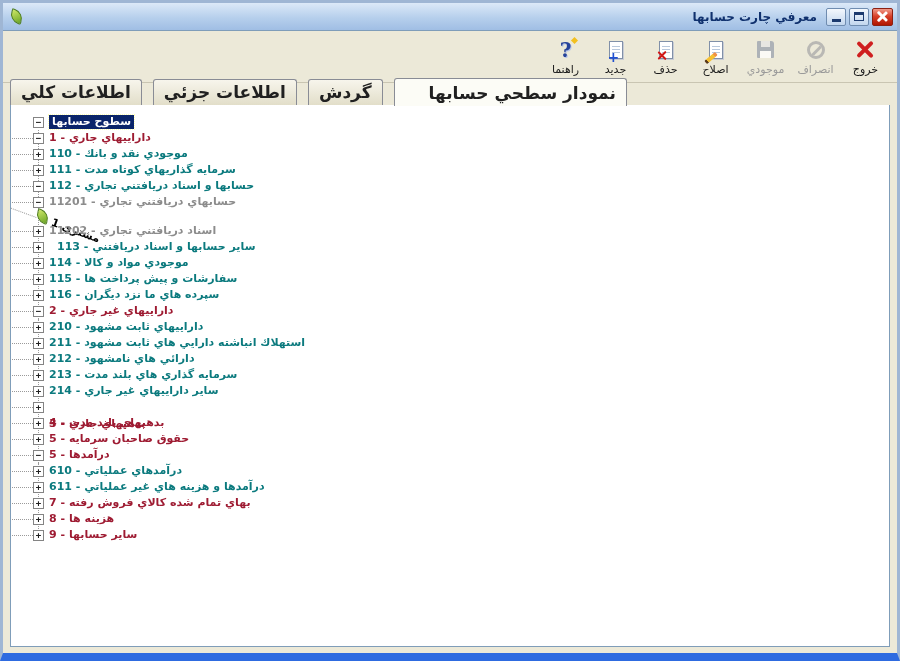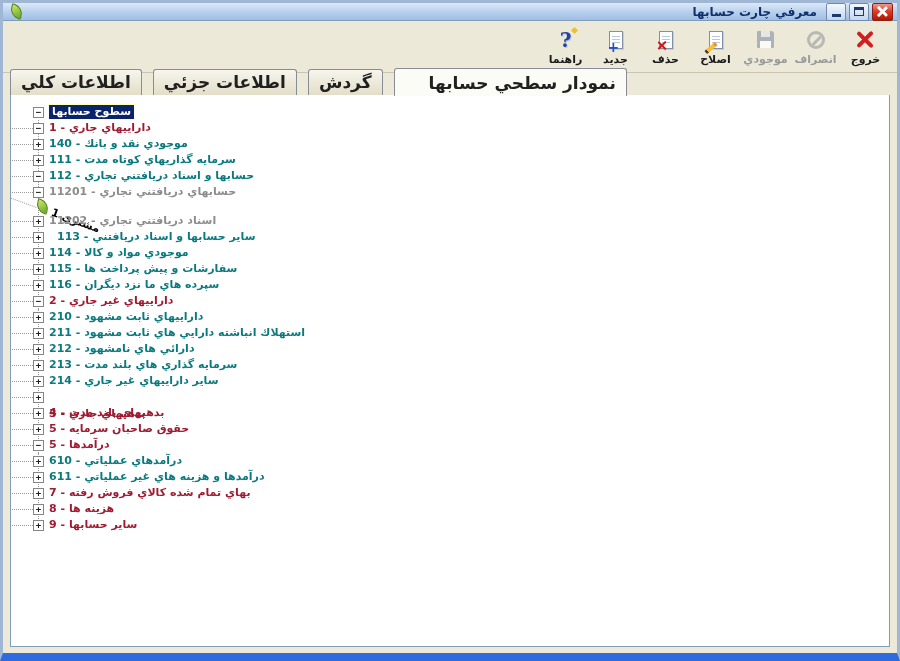--- a/index.html
+++ b/index.html
@@ -1,21 +1,21 @@
 <!DOCTYPE html>
 <html style="--sel-bg: #0a246a; --sel-fg: #ffffff;"><head>
 <meta charset="utf-8">
 <style>
   * { box-sizing: border-box; }
   html,body { margin:0; padding:0; background:#d4d0c8; font-family:"DejaVu Sans", sans-serif; }
   .window { width:900px; height:661px; display:flex; flex-direction:column;
             border:3px solid #9fb6d4; border-bottom:8px solid #2e6be0; background:#ece9d8; }
 
   
-  .titlebar { height:18px; flex:none; display:flex; align-items:center; padding:0 4px;
+  .titlebar { height:28px; flex:none; display:flex; align-items:center; padding:0 4px;
               background:linear-gradient(180deg,#dcE9f8 0%,#b6cfec 55%,#a0bee4 100%);
               border-bottom:1px solid #7f9db9; }
   .leaf { width:13px; height:13px; margin-left:3px; flex:none;
           background:linear-gradient(135deg,#cfe869,#6aa426); border:1px solid #4e7d1c;
           border-radius:0 80% 10% 80%; transform:rotate(20deg); }
   .flex-spacer { flex:1; }
   .title-text { direction:rtl; font-size:12px; font-weight:bold; color:#10316e; margin:0 6px 0 4px; white-space:nowrap; }
   .winbtn { width:20px; height:18px; margin-left:3px; flex:none; display:flex; align-items:center; justify-content:center;
             border:1px solid #6f8cb0; border-radius:2px; background:linear-gradient(#f4f8fd,#c2d6ee); }
   .glyph-min { width:9px; height:3px; background:#1c3a6e; margin-top:8px; }
@@ -24,21 +24,21 @@
   .xbar { position:relative; width:13px; height:13px; }
   .xbar::before,.xbar::after { content:""; position:absolute; left:5.2px; top:0; width:2.6px; height:13px; background:#fff; border-radius:1px; }
   .xbar::before { transform:rotate(45deg); } .xbar::after { transform:rotate(-45deg); }
 
   
   .toolbar { height:52px; flex:none; display:flex; justify-content:flex-end; align-items:center;
              padding:2px 8px; gap:3px; background:#ece9d8; border-bottom:1px solid #c9c5b2; }
   .tbtn { width:47px; height:47px; display:flex; flex-direction:column; align-items:center; justify-content:center;
           gap:3px; border:1px solid transparent; border-radius:2px; }
   .ticon { height:22px; width:26px; display:flex; align-items:center; justify-content:center; position:relative; }
-  .tlabel { direction:rtl; font-size:11px; font-weight:bold; color:#1a1a1a; line-height:1; white-space:nowrap; }
+  .tlabel { direction:rtl; font-size:11px; font-weight:normal; color:#1a1a1a; line-height:1; white-space:nowrap; }
   .tbtn.disabled .tlabel { color:#9a9a9a; }
   .tbtn.disabled .ticon { opacity:.75; }
 
   .icon-q { font-family:"DejaVu Serif", serif; font-weight:bold; font-size:20px; line-height:1;
             color:#26439a; text-shadow:1px 1px 0 #b8c6e8; position:relative; }
   .icon-q .spark { position:absolute; right:-6px; top:-2px; width:5px; height:5px; background:#f2c020; transform:rotate(45deg); }
 
   .icon-sheet { width:14px; height:18px; background:#fff; border:1px solid #8090a8; position:relative;
                 box-shadow:1px 1px 0 #c8ccd4; }
   .icon-sheet i { position:absolute; left:2px; width:8px; height:1px; background:#b8c8dc; }
@@ -185,21 +185,21 @@
             <ul class="children">
               <li>
                 <div class="row">
                   <span class="box">−</span>
                   <span class="lbl" style="color: rgb(158, 27, 50);">داراييهاي جاري - 1</span>
                 </div>
                 <ul class="children">
                   <li>
                     <div class="row">
                       <span class="box">+</span>
-                      <span class="lbl" style="color: rgb(11, 122, 126);">موجودي نقد و بانك - 140</span>
+                      <span class="lbl" style="color: rgb(11, 122, 126);">موجودي نقد و بانك - 110</span>
                     </div>
                   </li>
                   <li>
                     <div class="row">
                       <span class="box">+</span>
                       <span class="lbl" style="color: rgb(11, 122, 126);">سرمايه گذاريهاي كوتاه مدت - 111</span>
                     </div>
                   </li>
                   <li>
                     <div class="row">

